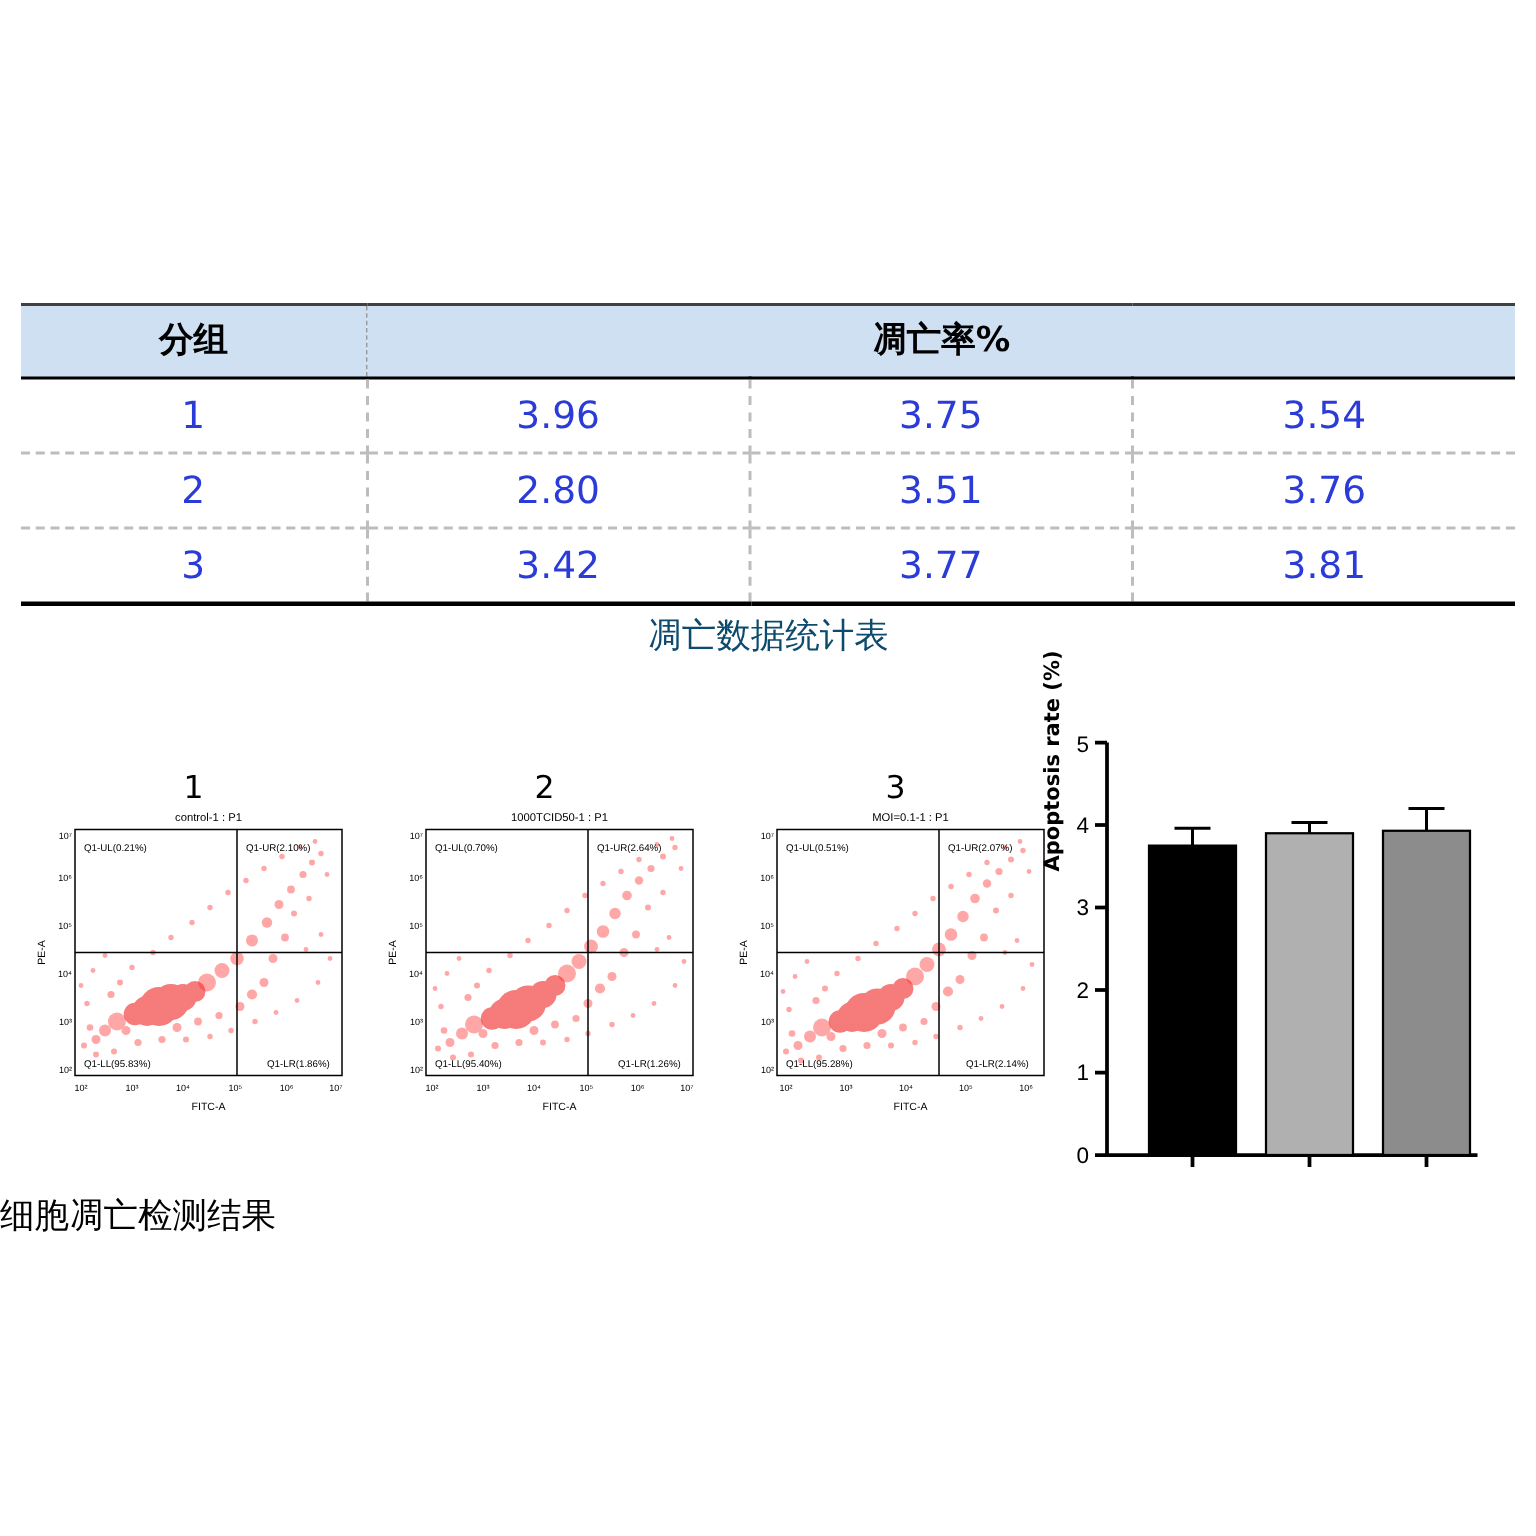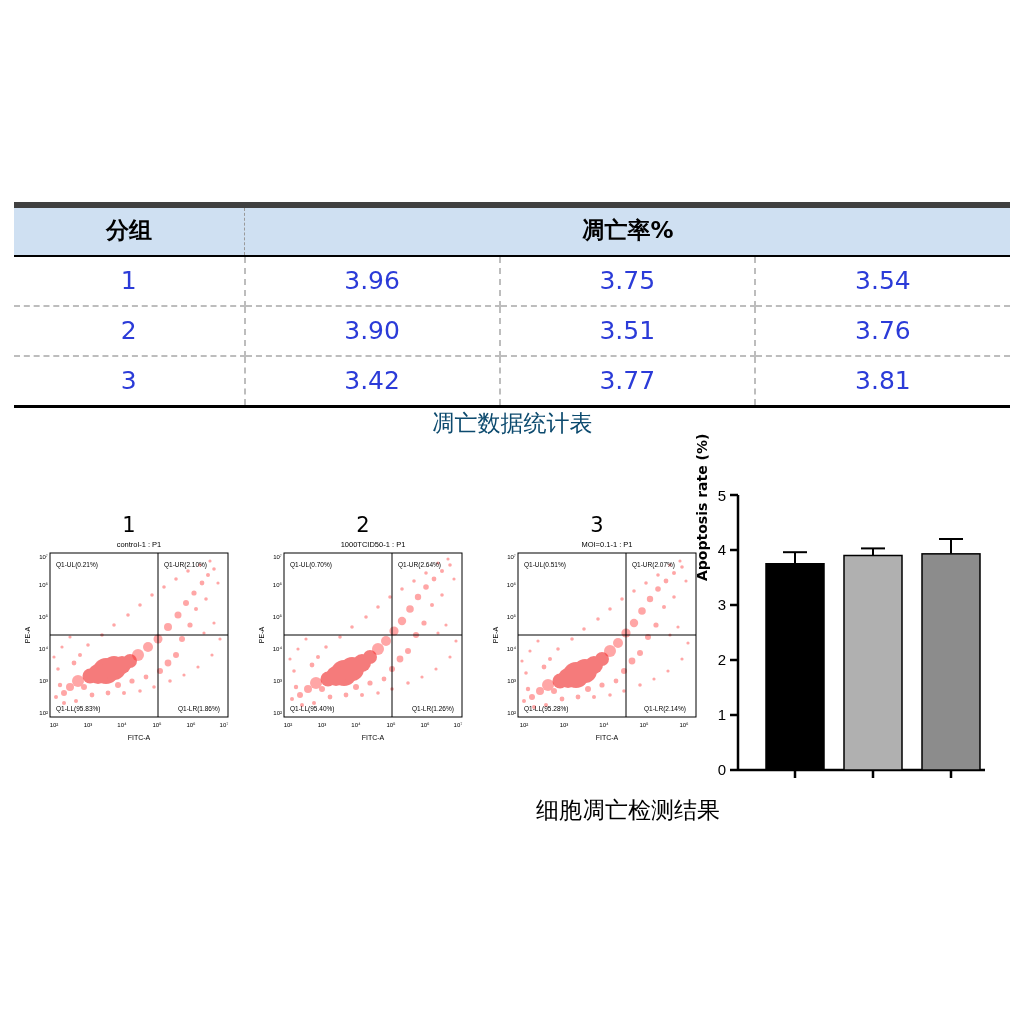--- a/index.html
+++ b/index.html
@@ -16,21 +16,21 @@
     position:absolute;
     left:14px; top:202px; width:996px;
   }
   table.apop{
     border-collapse:collapse;
     width:100%;
     table-layout:fixed;
   }
   table.apop thead th{
     background:#cfe0f2;
-    border-top:6px solid #404040;
+    border-top:2px solid #404040;
     border-bottom:2px solid #000;
     font-size:23px;
     font-weight:bold;
     color:#000;
     padding:7px 0 9px 0;
     text-align:center;
     font-family:"DejaVu Sans", sans-serif;
   }
   table.apop thead th.group-col{
     width:230px;
@@ -81,21 +81,21 @@
     width:222px;
     text-align:center;
     font-size:21px;
     color:#000;
     font-family:"DejaVu Sans", sans-serif;
   }
   .fcbox{ position:absolute; left:0; top:22px; width:222px; height:218px;}
   .flow-caption{
     position:absolute;
     left:0; top:795px; width:720px;
-    text-align:right;
+    text-align:left;
     font-size:23px;
     color:#000;
     font-family:Liberation Mono, monospace;
   }
 
   
   .barchart{
     position:absolute;
     left:700px; top:485px;
     width:300px; height:300px;
@@ -126,21 +126,21 @@
     </thead>
     <tbody>
       <tr>
         <td class="group-col">1</td>
         <td class="sep">3.96</td>
         <td class="sep">3.75</td>
         <td>3.54</td>
       </tr>
       <tr>
         <td class="group-col">2</td>
-        <td class="sep">3.90</td>
+        <td class="sep">2.80</td>
         <td class="sep">3.51</td>
         <td>3.76</td>
       </tr>
       <tr>
         <td class="group-col">3</td>
         <td class="sep">3.42</td>
         <td class="sep">3.77</td>
         <td>3.81</td>
       </tr>
     </tbody>

